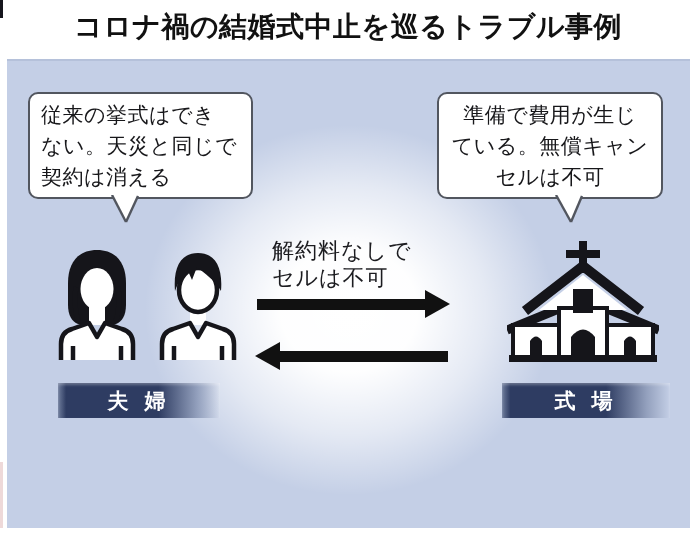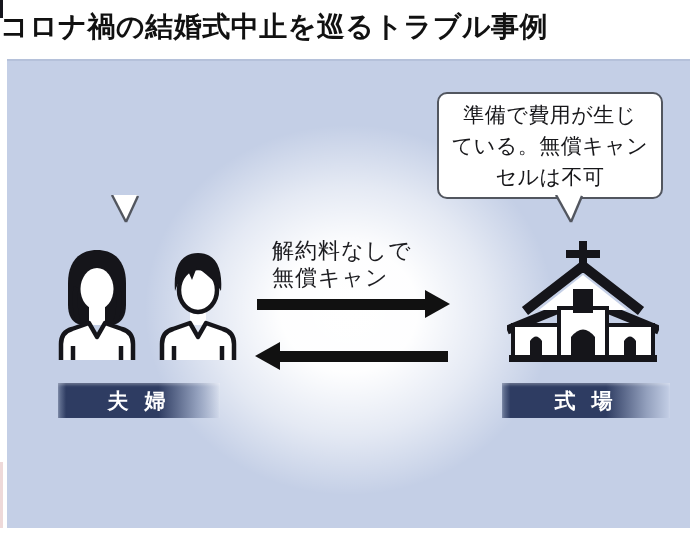--- a/index.html
+++ b/index.html
@@ -8,21 +8,21 @@
     background:#ffffff;
     font-family:"Liberation Sans","DejaVu Sans",sans-serif;
     -webkit-font-smoothing:antialiased;
   }
   .edge-artifact{position:absolute;}
   #artifact-top{left:0;top:0;width:3px;height:18px;background:#15151d;}
   #artifact-bottom{left:0;top:462px;width:3px;height:66px;background:#eed9d9;}
 
   #page-title{
     position:absolute;left:0;top:8px;width:696px;
-    text-align:left;font-size:28px;font-weight:bold;color:#111;
+    text-align:center;font-size:28px;font-weight:bold;color:#111;
     letter-spacing:0.5px;white-space:nowrap;
   }
 
   #info-panel{
     position:absolute;left:7px;top:59px;width:683px;height:469px;
     background:
       radial-gradient(ellipse 215px 195px at 342px 249px,
         #ffffff 0%, rgba(255,255,255,0.98) 32%,
         rgba(255,255,255,0.55) 64%, rgba(255,255,255,0) 95%),
       #c4cfe6;
@@ -89,37 +89,40 @@
 </head>
 <body>
 
 <div class="edge-artifact" id="artifact-top"></div>
 <div class="edge-artifact" id="artifact-bottom"></div>
 
 <div id="page-title">コロナ禍の結婚式中止を巡るトラブル事例</div>
 
 <div id="info-panel">
 
+  <div class="bubble" id="bubble-left">従来の挙式はでき
+ない。天災と同じで
+契約は消える</div>
   <svg class="bubble-tail" id="bubble-tail-left" viewBox="0 0 30 29">
     <polygon points="2,0 28,0 16,27" fill="#ffffff"></polygon>
     <line x1="2" y1="0" x2="16" y2="27" stroke="#52565f" stroke-width="2.4"></line>
     <line x1="28" y1="1" x2="16" y2="27" stroke="#52565f" stroke-width="2.4"></line>
   </svg>
 
   <div class="bubble" id="bubble-right">準備で費用が生じ
 ている。無償キャン
 セルは不可</div>
   <svg class="bubble-tail" id="bubble-tail-right" viewBox="0 0 30 29">
     <polygon points="2,0 28,0 17,27" fill="#ffffff"></polygon>
     <line x1="2" y1="0" x2="17" y2="27" stroke="#52565f" stroke-width="2.4"></line>
     <line x1="28" y1="1" x2="17" y2="27" stroke="#52565f" stroke-width="2.4"></line>
   </svg>
 
   <div class="flow-label" id="flow-label-right">解約料なしで
-無償キャン</div>
+セルは不可</div>
   <div class="arrow-shaft" id="arrow-right-shaft"></div>
   <div class="arrow-head" id="arrow-right-head"></div>
 
   <div class="arrow-shaft" id="arrow-left-shaft"></div>
   <div class="arrow-head" id="arrow-left-head"></div>
 
   <svg class="actor-icon" id="couple-icon" width="205" height="115" viewBox="0 0 205 115">
     <g>
       <path d="M52,3 C32,3 23,17 23,36 L23,58 C23,68 27,75 33,77 L71,77 C77,75 81,68 81,58 L81,36 C81,17 72,3 52,3 Z" fill="#15151a"></path>
       <rect x="44" y="56" width="16" height="22" fill="#ffffff"></rect>

